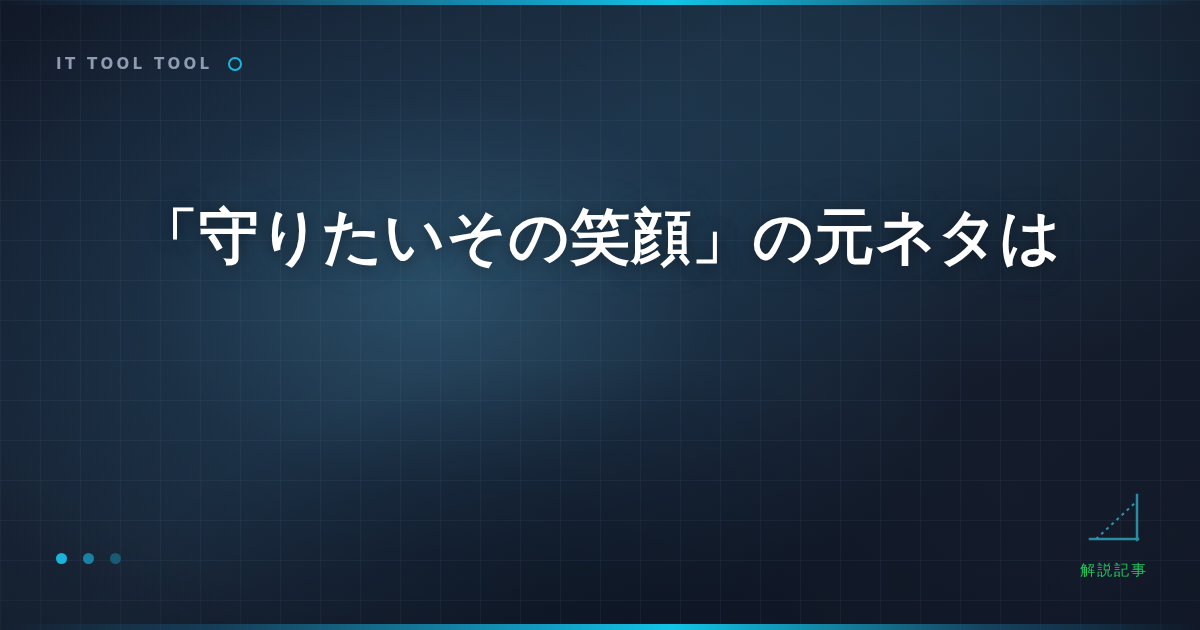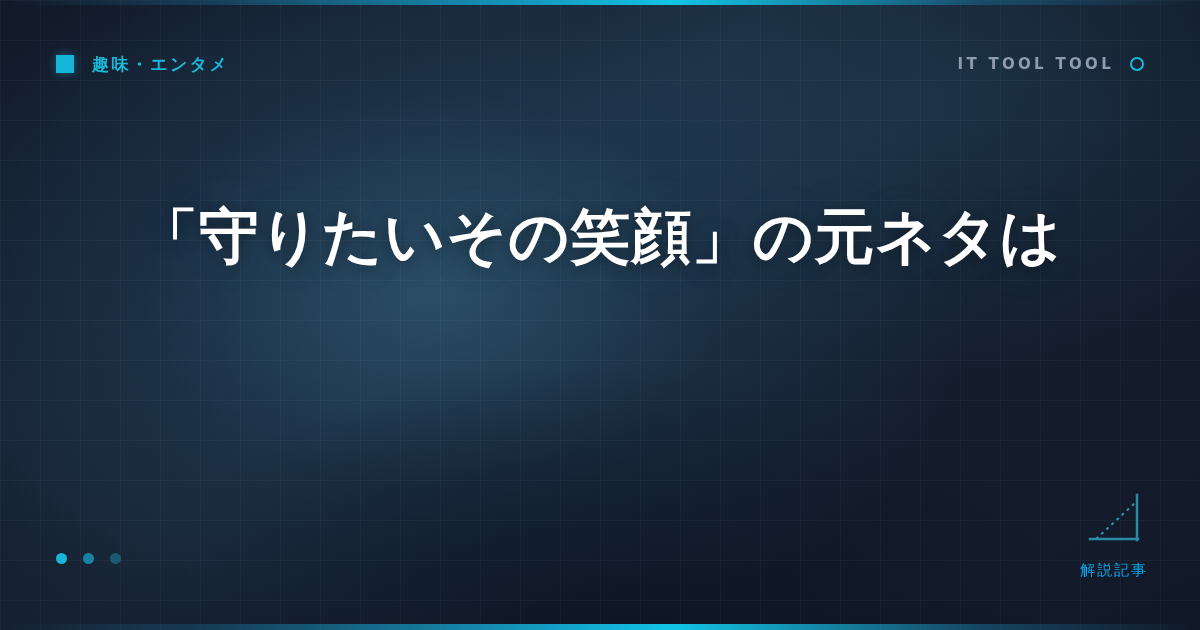--- a/index.html
+++ b/index.html
@@ -110,44 +110,40 @@
   .dot.d2{ background:#1a9cc0; opacity:.78; }
   .dot.d3{ background:#1b7d9c; opacity:.58; }
 
   
   .mark{
     position:absolute; right:52px; bottom:52px;
     display:flex; flex-direction:column; align-items:center; gap:16px;
   }
   .mark-glyph{ width:64px; height:56px; display:block; }
   .mark-label{
-    color:#0ea5e9; font-size:15px; letter-spacing:.13em; line-height:1;
+    color:#22c55e; font-size:15px; letter-spacing:.13em; line-height:1;
   }
 </style>
 </head>
 <body>
 
 <div class="canvas">
 
   <div class="bg-base"></div>
   <div class="bg-glow-a"></div>
   <div class="bg-glow-b"></div>
   <div class="bg-glow-c"></div>
   <div class="bg-grid"></div>
   <div class="bg-vignette"></div>
 
   <div class="accent-bar accent-top"></div>
   <div class="accent-bar accent-bottom"></div>
 
   <div class="header">
 
-    <div class="cat">
-      <span class="cat-square"></span>
-      <span class="cat-label">趣味・エンタメ</span>
-    </div>
 
     <div class="brand">
       <span class="brand-name">IT TOOL TOOL</span>
       <span class="brand-ring"></span>
     </div>
 
   </div>
 
   <div class="title-wrap">
     <div class="title-line">「守りたいその笑顔」の元ネタは</div>

